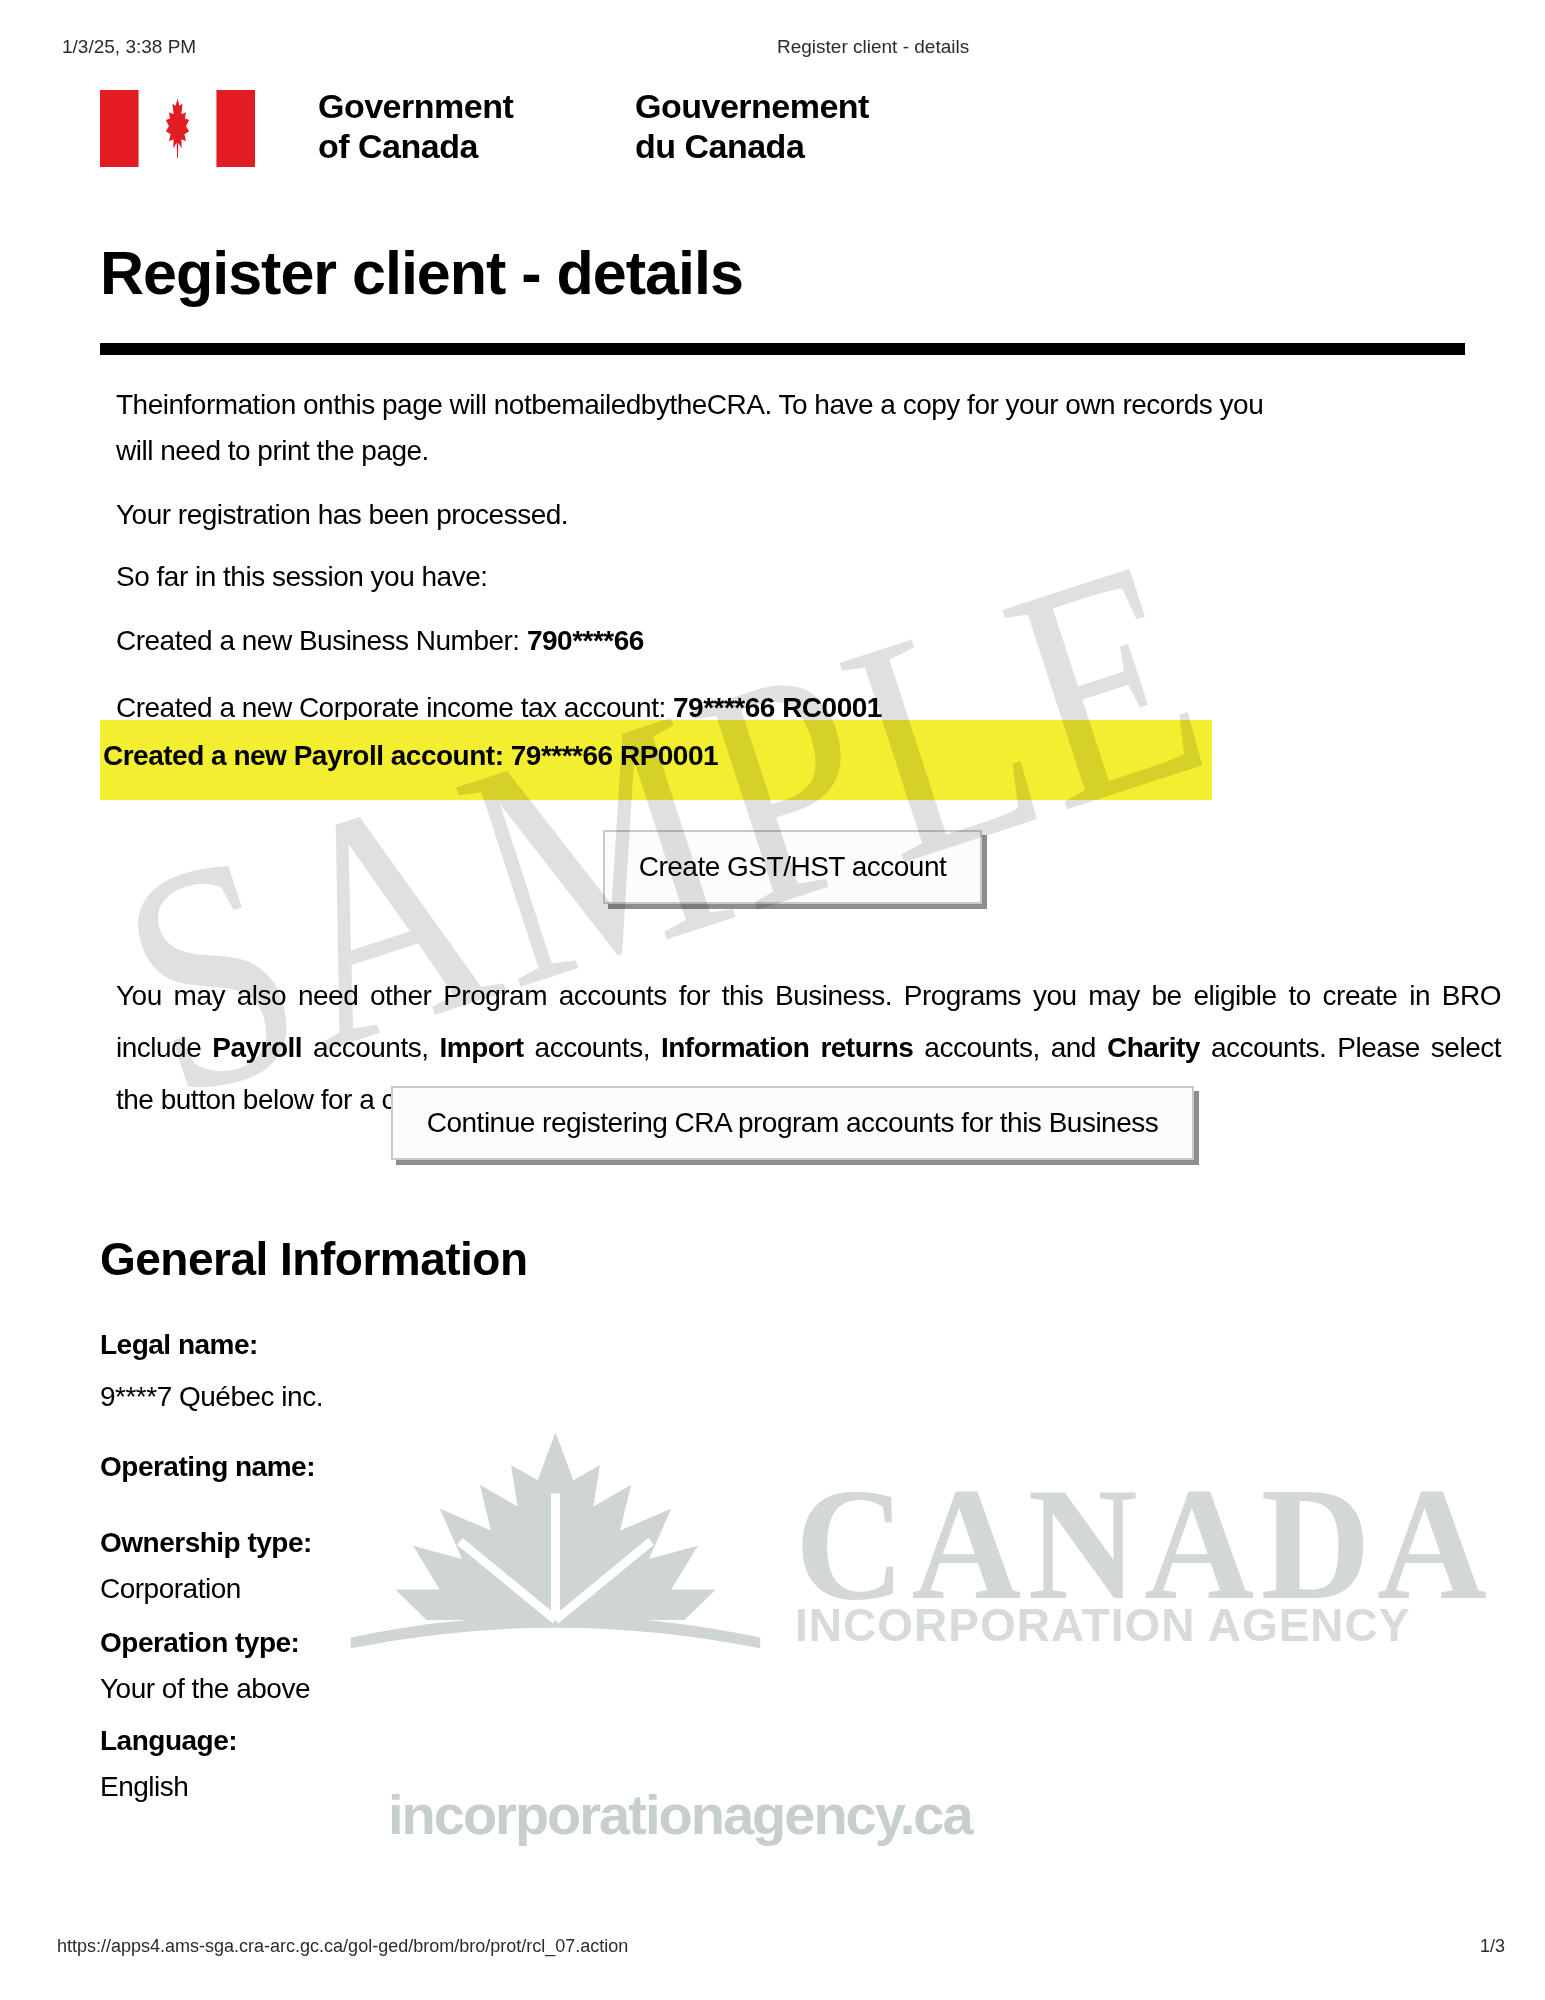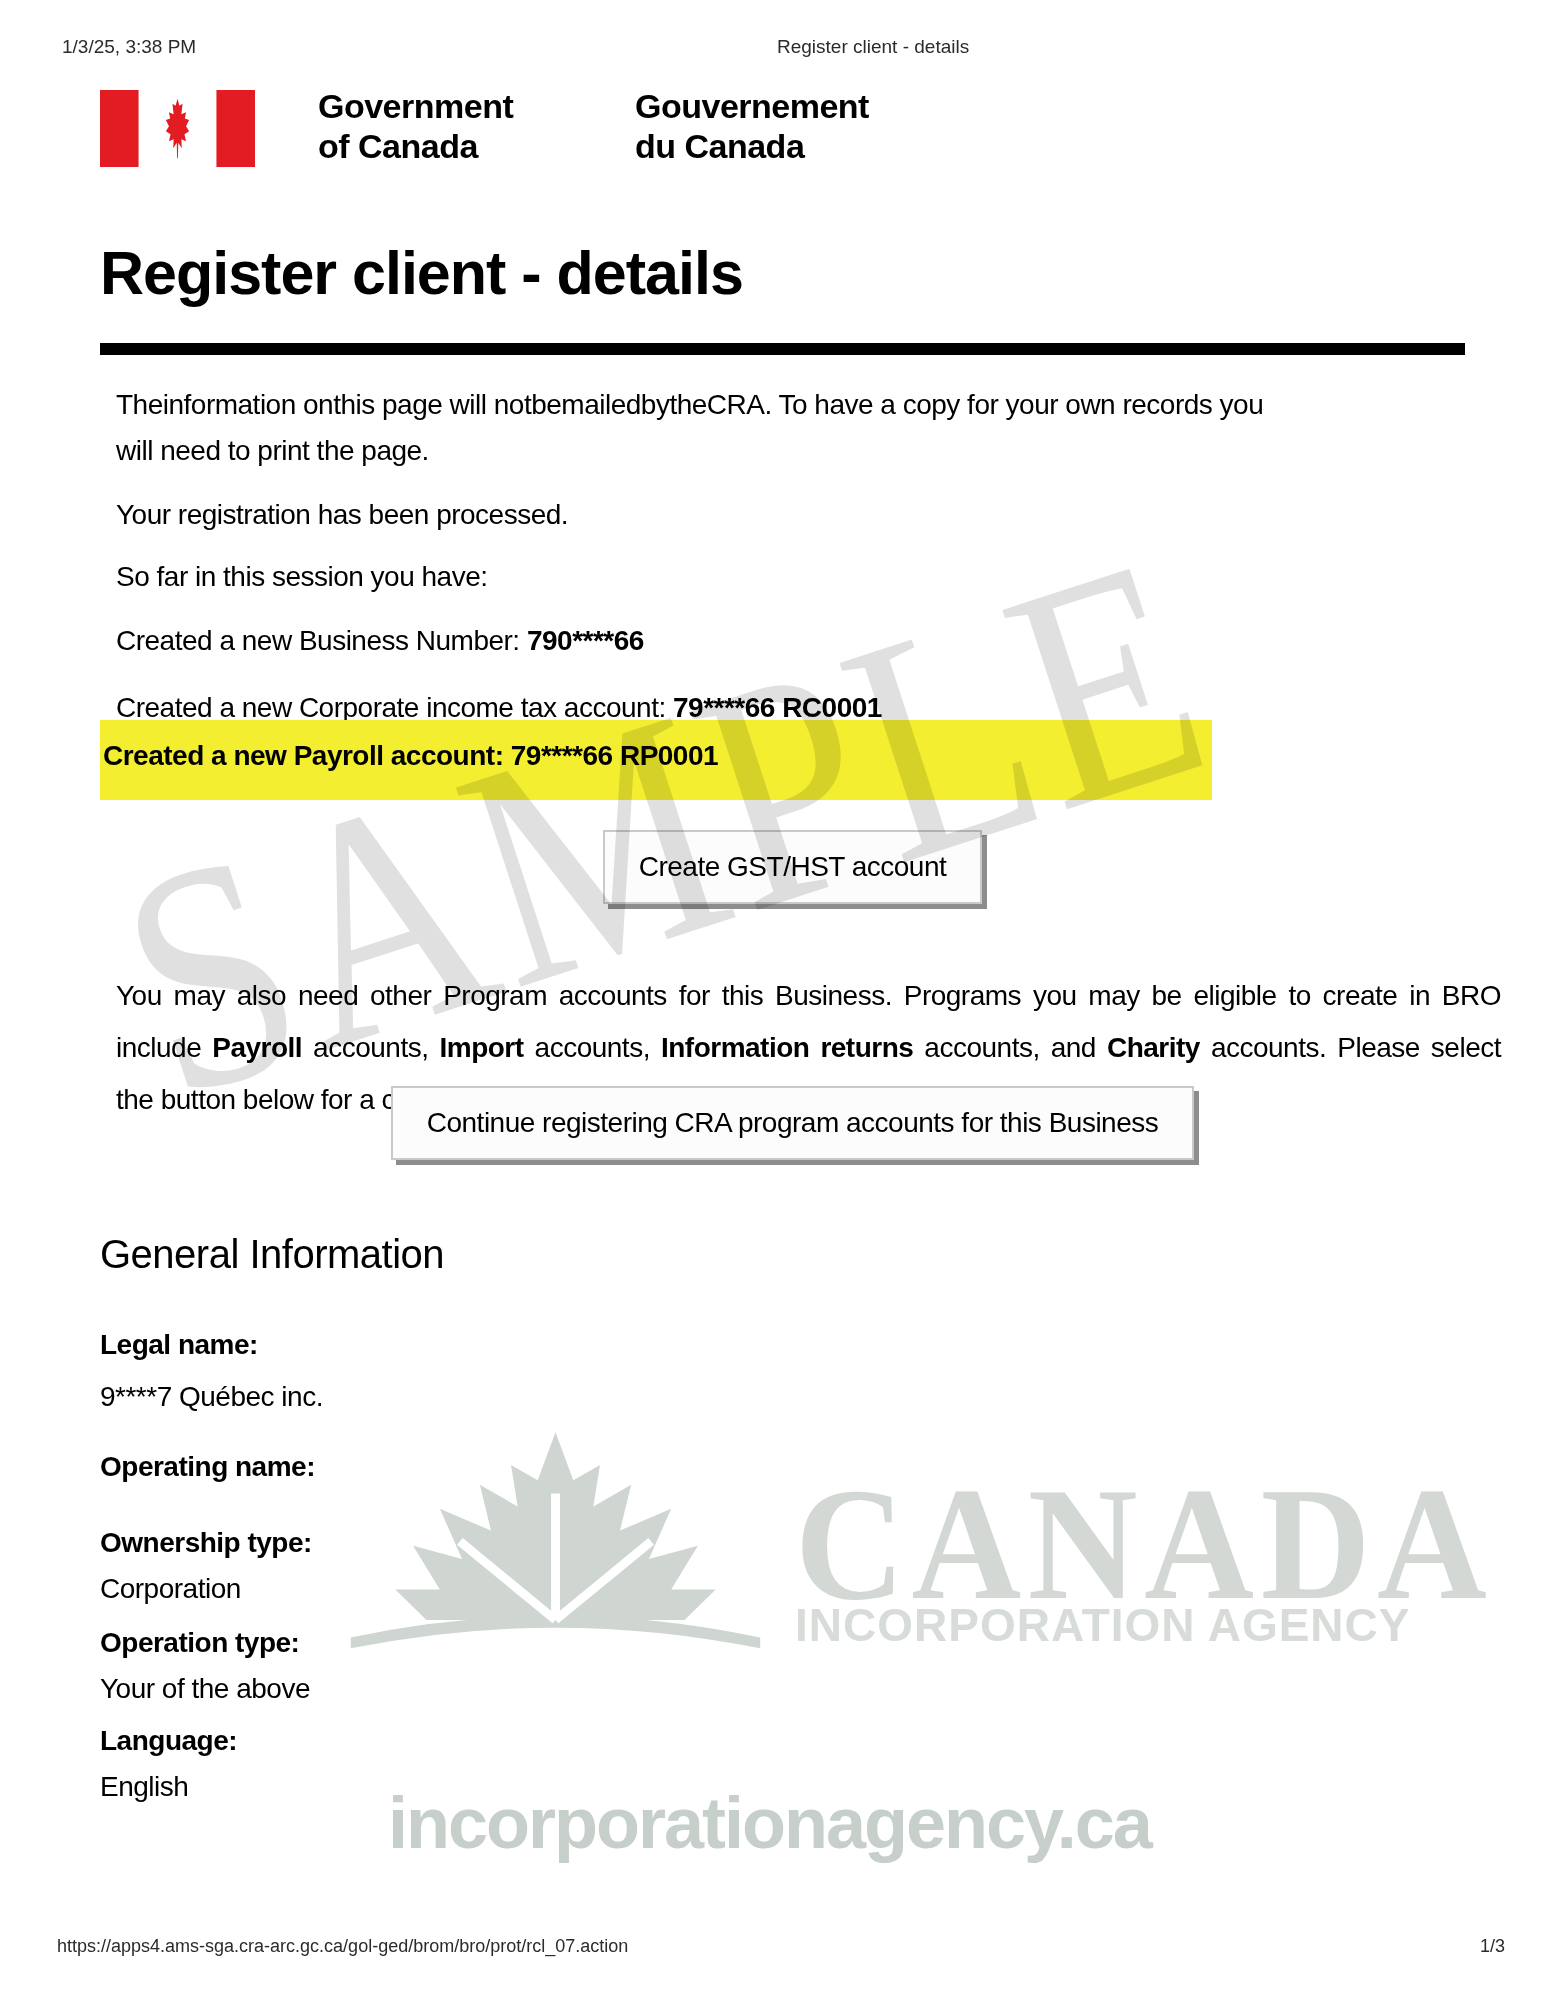--- a/index.html
+++ b/index.html
@@ -49,21 +49,21 @@
   .pbtn{
     font-family:"Liberation Sans",sans-serif;
     font-size:28px;letter-spacing:-0.5px;color:#000;
     background:#fcfcfc;
     border:2px solid #c9c9c9;
     box-shadow:5px 5px 0 #8d8d8d;
     height:74px;padding:0 34px;
     display:flex;align-items:center;justify-content:center;
     cursor:pointer;
   }
-  h2.gi-title{position:absolute;left:0;top:1232px;margin:0;font-size:40px;font-weight:400;letter-spacing:-0.5px;}
+  h2.gi-title{position:absolute;left:0;top:1232px;margin:0;font-size:46px;font-weight:700;letter-spacing:-0.5px;}
   .gi-fields{position:absolute;left:0;top:1322px;font-size:28px;}
   .gi-label{font-weight:700;line-height:46px;}
   .gi-value{line-height:46px;}
   .mt6{margin-top:6px;}
   .mt8{margin-top:8px;}
   .mt24{margin-top:24px;}
   .mt30{margin-top:30px;}
   .empty-val{height:0;line-height:0;}
 
   
@@ -86,21 +86,21 @@
     transform:scaleX(0.95);transform-origin:0 0;
     z-index:0;
   }
   .wm-agency{
     left:795px;top:1598px;
     font-size:46px;font-weight:700;letter-spacing:1px;
     color:#d7dcd8;z-index:0;
   }
   .wm-url{
     left:388px;top:1782px;
-    font-size:72px;font-weight:700;letter-spacing:-2px;
+    font-size:56px;font-weight:700;letter-spacing:-2px;
     color:#c7cfcb;z-index:0;
   }
   .layer{position:absolute;inset:0;}
   .layer.content-layer{z-index:1;}
 </style>
 </head>
 <body>
 
 <div class="page">
 

